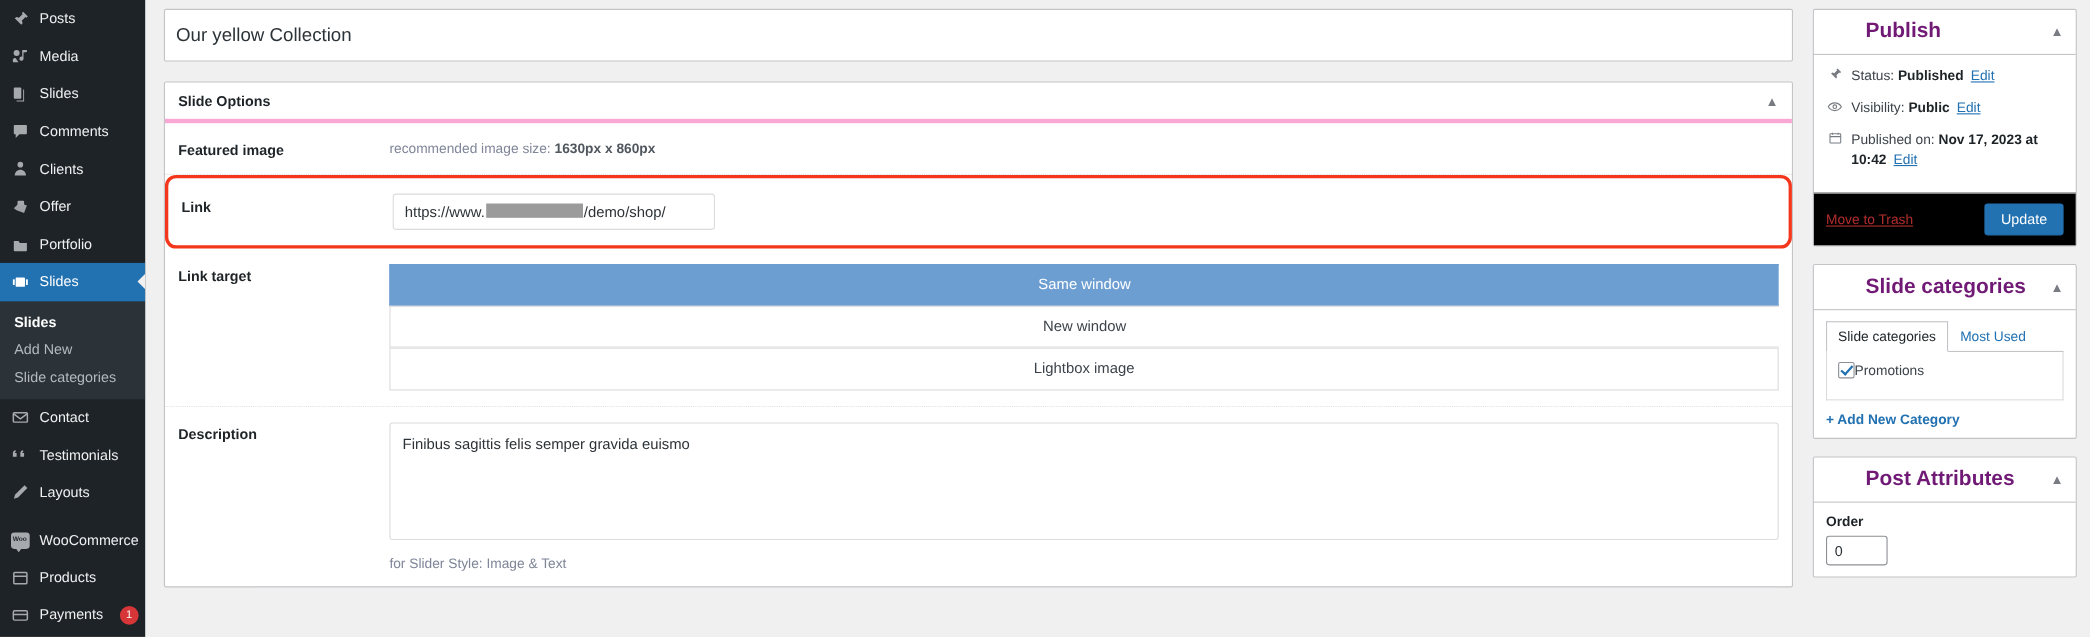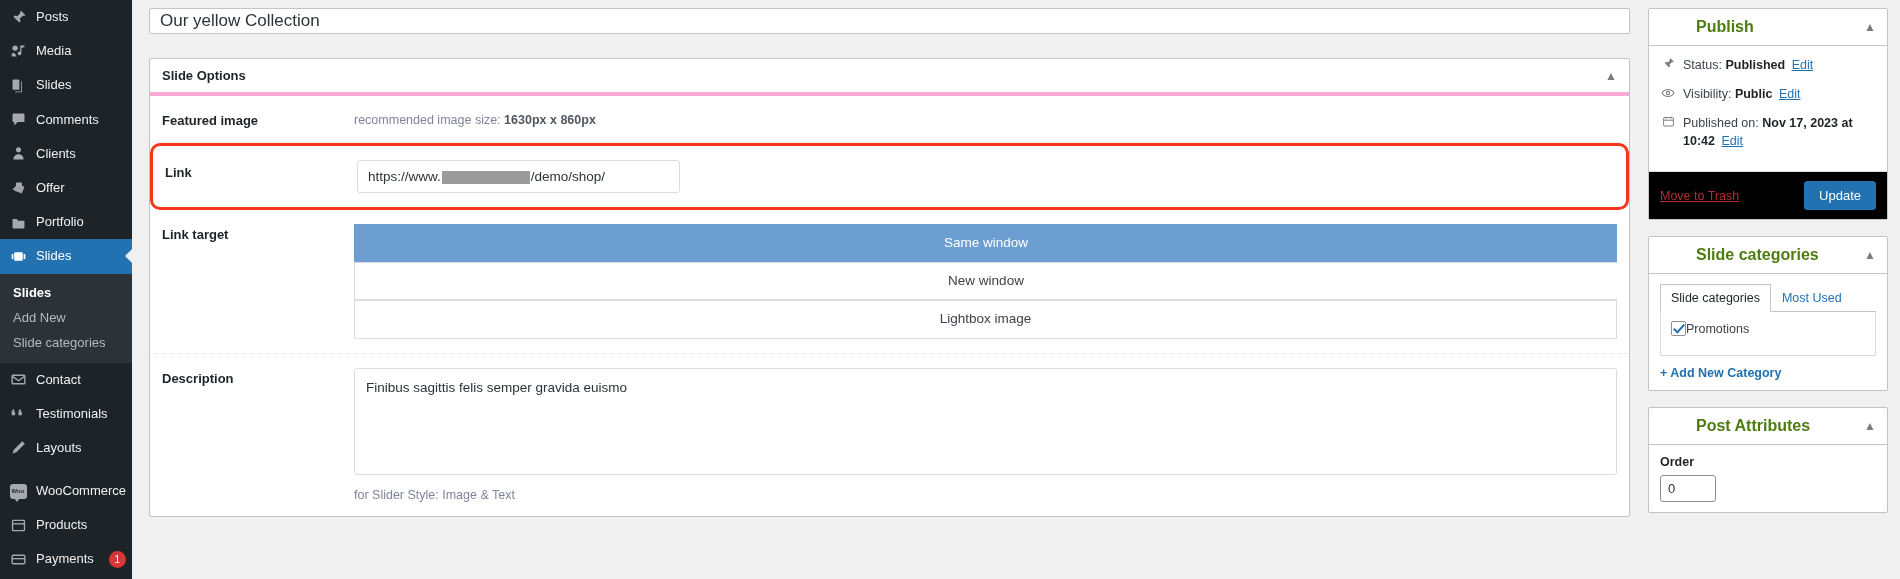--- a/index.html
+++ b/index.html
@@ -101,22 +101,22 @@
     gap: 18px;
     min-width: 0;
   }
   .col-main { flex: 1; min-width: 0; }
   .col-side { width: 240px; flex: 0 0 240px; }
 
   .title-wrap {
     background: #fff;
     border: 1px solid #c3c4c7;
     border-radius: 2px;
-    padding: 2px 10px;
-    margin-bottom: 24px;
+    padding: 13px 10px;
+    margin-bottom: 18px;
   }
   .title-input {
     border: 0; outline: none;
     width: 100%;
     font-size: 17px;
     color: #2c3338;
     font-family: "Liberation Sans", sans-serif;
     background: transparent;
   }
 
@@ -170,29 +170,29 @@
   .row-highlight {
     border: 3px solid #f4371c;
     border-radius: 10px;
     margin: 0;
     padding: 14px 12px;
     display: flex;
     align-items: flex-start;
   }
   .row-highlight .field-label { padding-top: 5px; }
   .url-display {
-    width: 323px;
+    width: 293px;
     border: 1px solid #dcdcde;
     border-radius: 3px;
     padding: 8px 10px;
     font-size: 13.5px;
     color: #2c3338;
     background: #fff;
     display: flex;
-    align-items: flex-end;
+    align-items: flex-start;
     white-space: nowrap;
     overflow: hidden;
   }
   .redacted {
     display: inline-block;
     background: #9b9b9b;
     height: 13px;
     width: 88px;
     margin: 0 1px;
     vertical-align: middle;
@@ -241,21 +241,21 @@
     background: #fff;
     border: 1px solid #c3c4c7;
     border-radius: 2px;
     margin-bottom: 16px;
   }
   .panel-header {
     display: flex; align-items: center; justify-content: space-between;
     padding: 9px 11px;
     border-bottom: 1px solid #c3c4c7;
   }
-  .panel-title { font-size: 16px; font-weight: bold; color: #4d7c0f; padding-left: 36px; }
+  .panel-title { font-size: 19px; font-weight: bold; color: #701a75; padding-left: 36px; }
   .panel-body { padding: 10px 11px; }
 
   .pub-row {
     display: flex;
     align-items: flex-start;
     gap: 7px;
     font-size: 12.5px;
     color: #3c434a;
     margin-bottom: 10px;
     line-height: 1.5;

